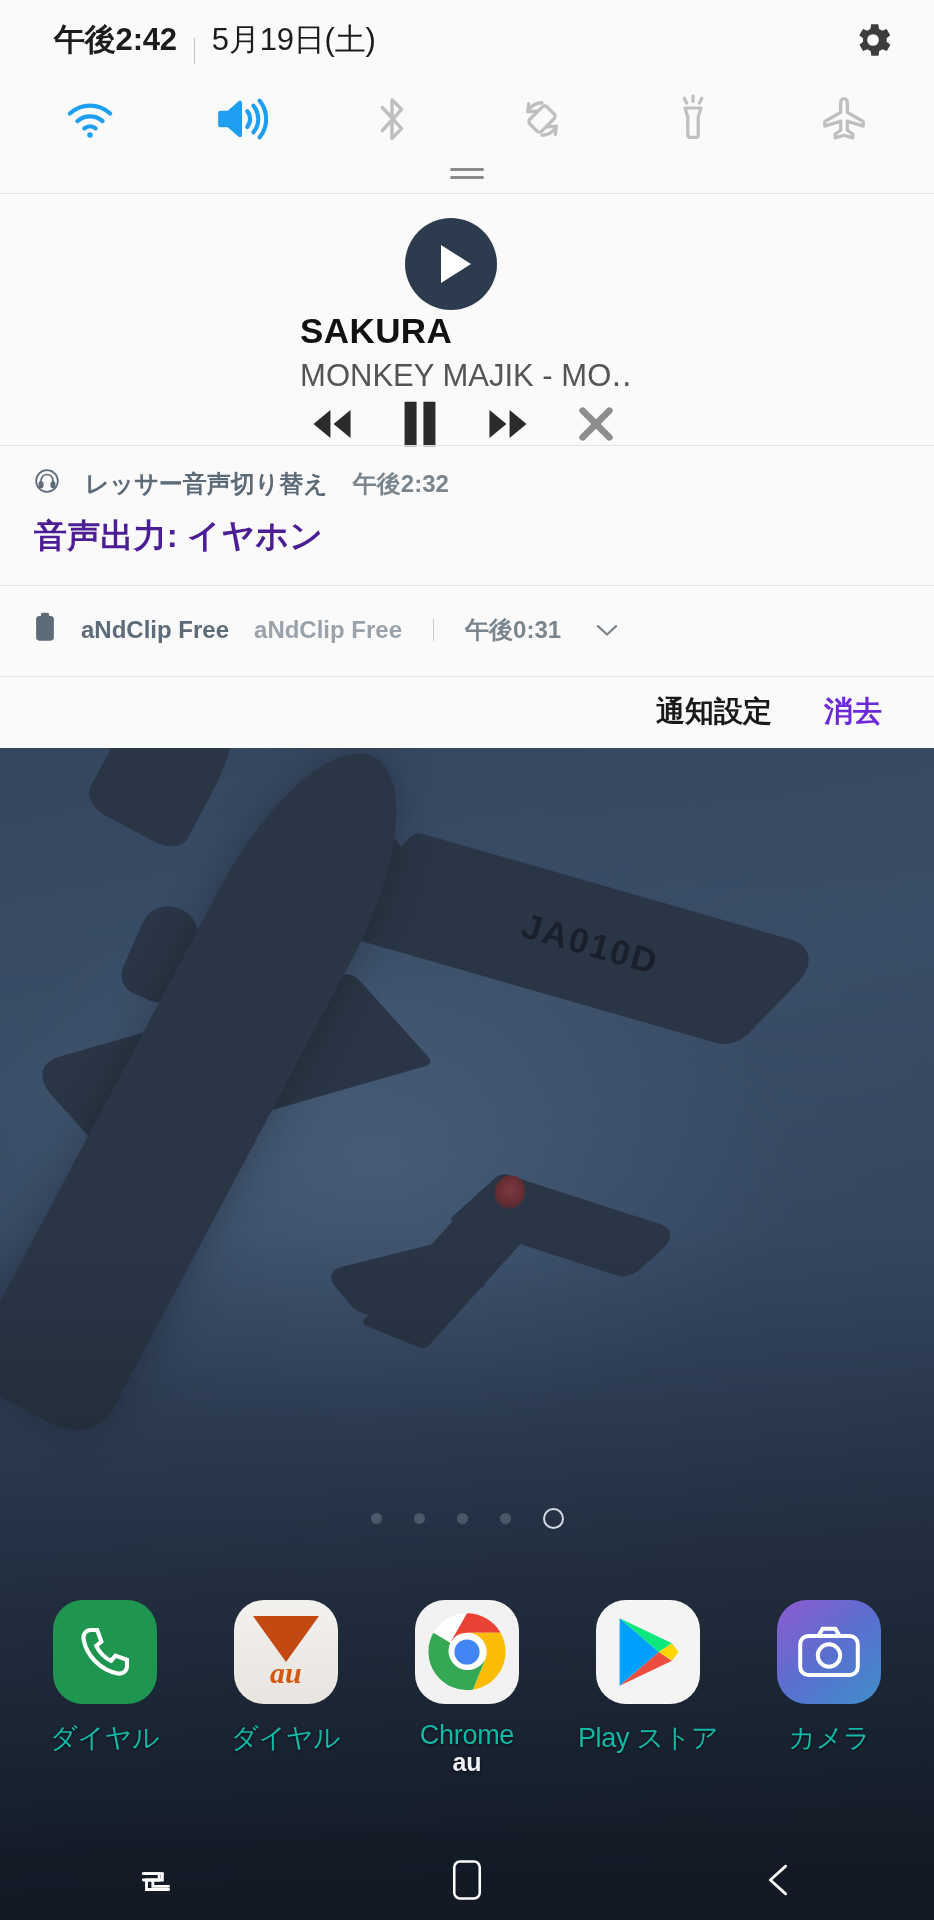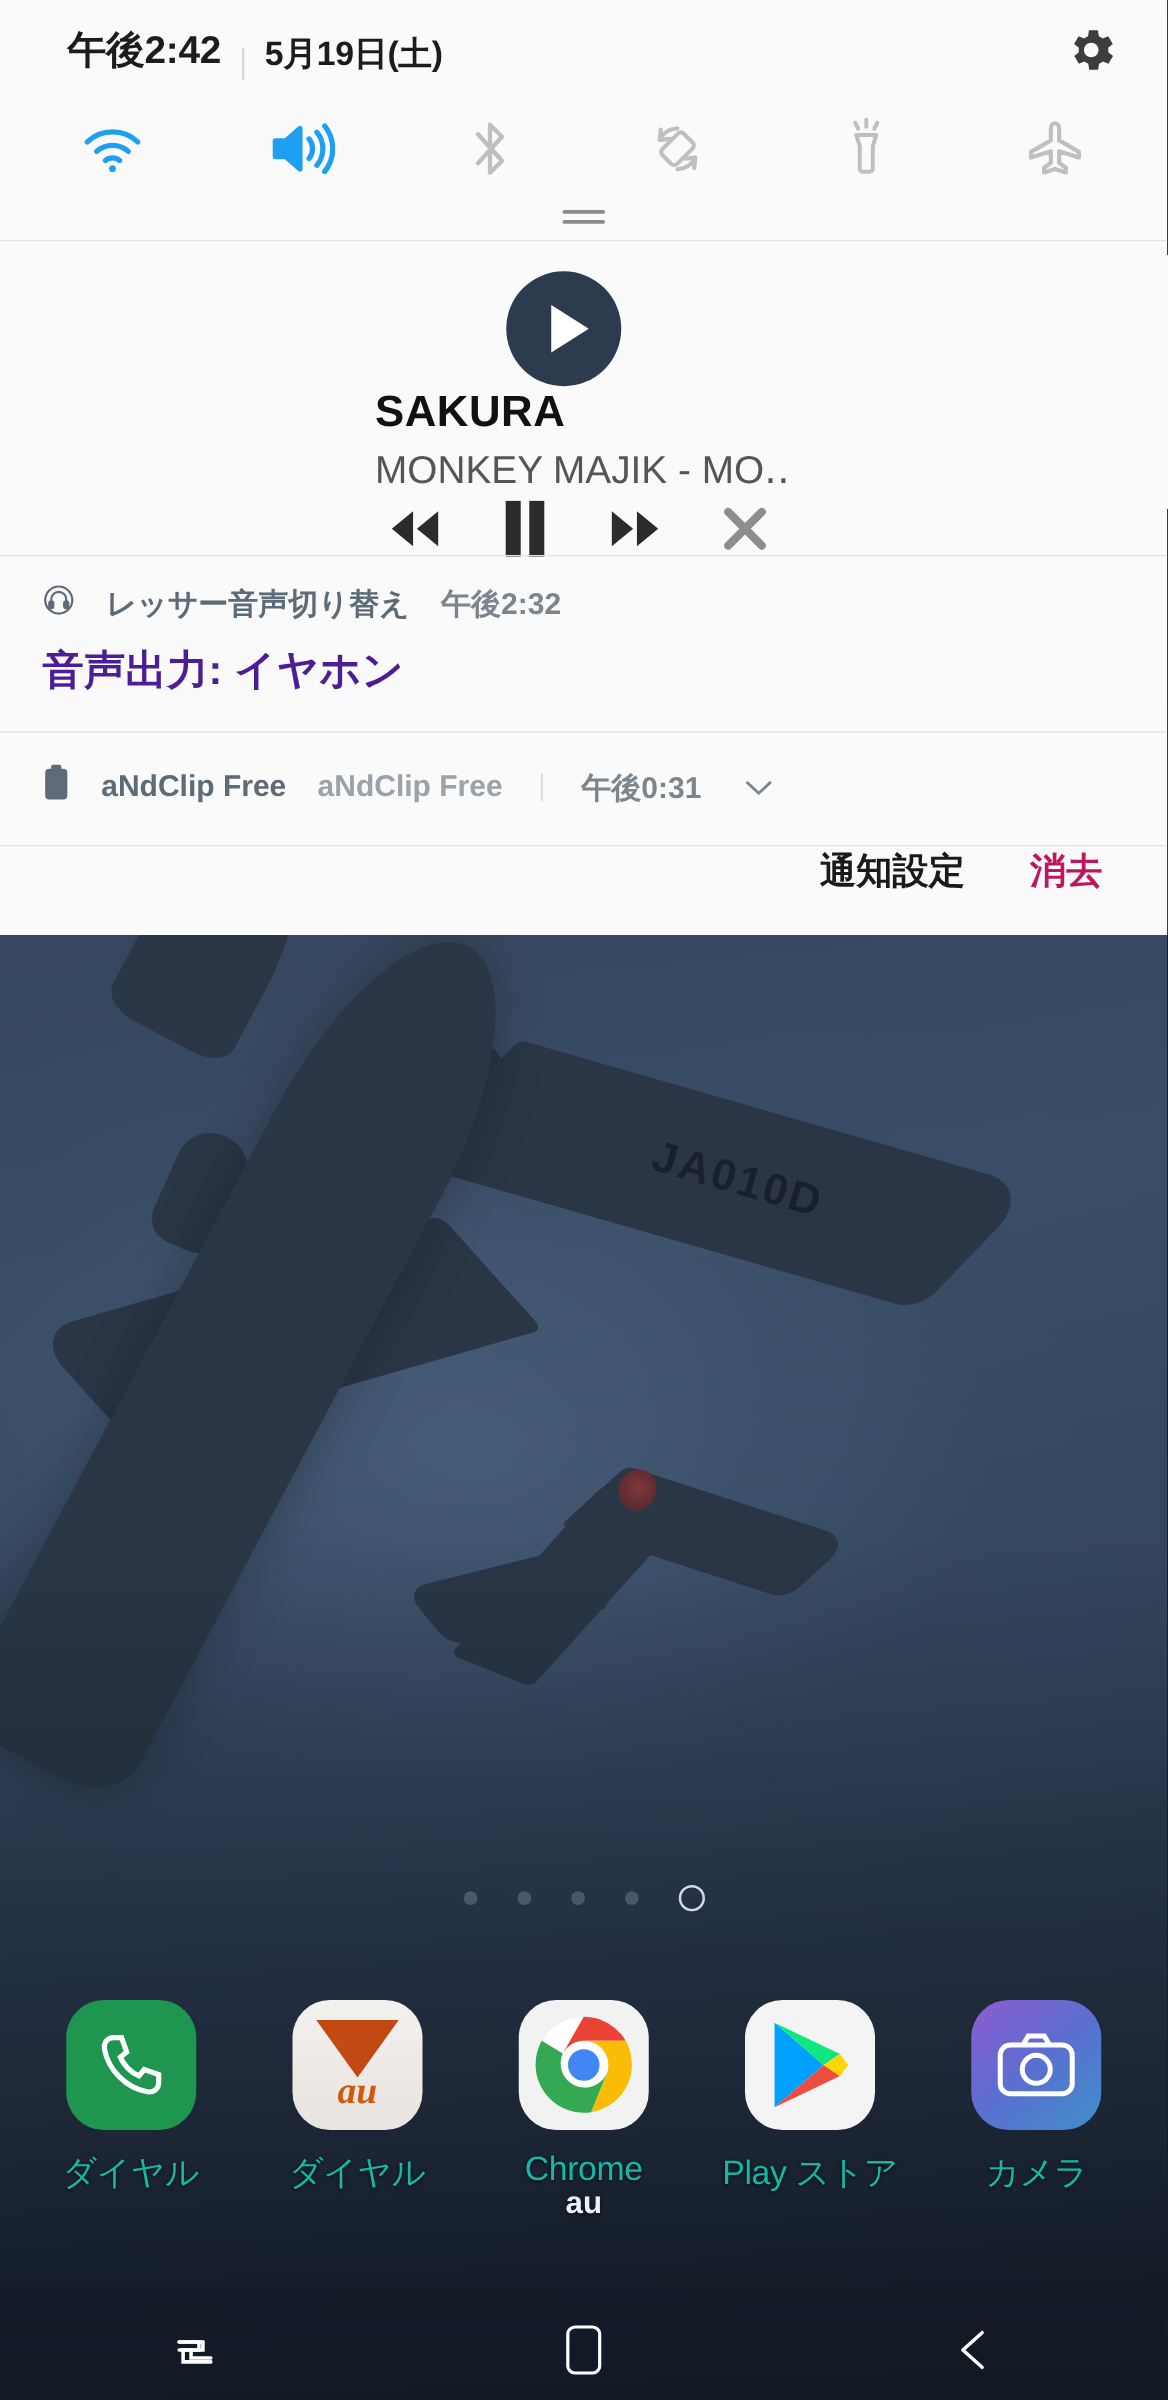--- a/index.html
+++ b/index.html
@@ -168,22 +168,22 @@
   .clock-sep {
     display: inline-block;
     width: 1px;
     height: 26px;
     background: #c2c2c2;
     margin: 0 17px;
     position: relative;
     top: 3px;
   }
   .clock-date {
-    font-size: 27px;
-    font-weight: 700;
+    font-size: 31px;
+    font-weight: 400;
     letter-spacing: -0.2px;
   }
   .spacer { flex: 1 1 auto; }
   .gear-btn {
     width: 54px; height: 54px;
     display: flex; align-items: center; justify-content: center;
     cursor: pointer;
   }
 
   
@@ -308,32 +308,33 @@
   .chev {
     margin-left: 8px;
     cursor: pointer;
     display: inline-flex;
     align-items: center;
   }
 
   
   .shade-actions {
     display: flex;
+    align-items: center;
     justify-content: flex-end;
     gap: 52px;
     height: 82px;
     padding: 0 52px 0 0;
   }
   .act {
     font-size: 29px;
     font-weight: 700;
     cursor: pointer;
   }
   .act.primary { color: #1a1a1a; }
-  .act.muted { color: #be185d; }
+  .act.muted { color: #6d28d9; }
 
   
   .page-dots {
     position: absolute;
     left: 0; right: 0;
     top: 1508px;
     display: flex;
     align-items: center;
     justify-content: center;
     gap: 32px;

